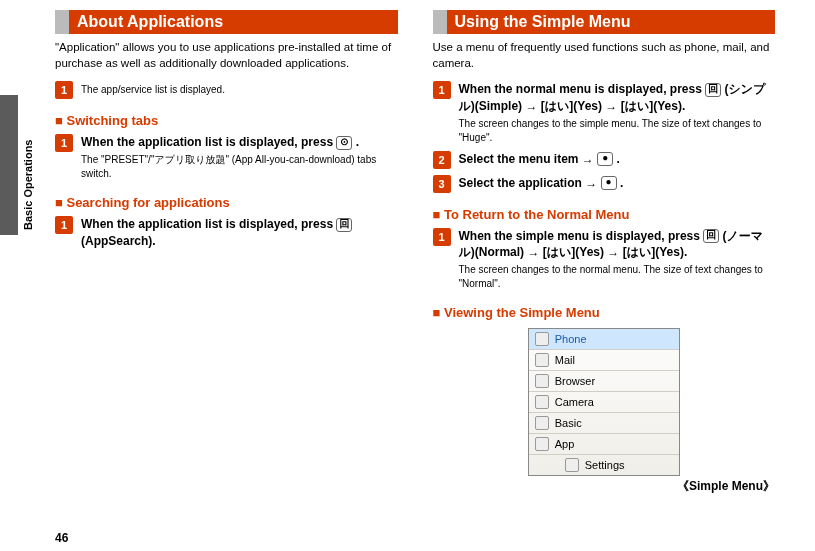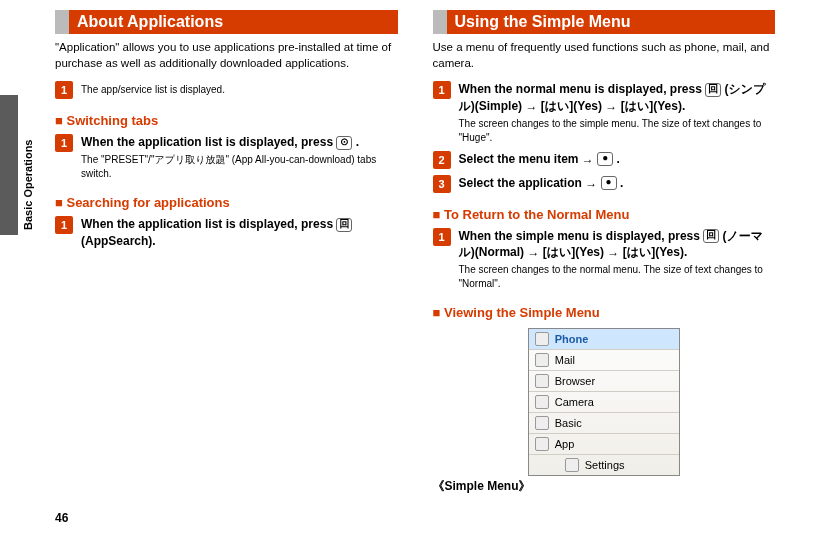--- a/index.html
+++ b/index.html
@@ -88,21 +88,21 @@
     font-size: 13px;
     margin: 14px 0 4px 0;
   }
   .sub-head::before {
     content: "■ ";
     color: #d63b00;
   }
   .page-num {
     position: absolute;
     left: 55px;
-    bottom: 26px;
+    bottom: 6px;
     font-weight: bold;
     font-size: 12px;
   }
   .key-btn {
     display: inline-block;
     border: 1px solid #666;
     border-radius: 3px;
     background: #fff;
     min-width: 12px;
     height: 12px;
@@ -122,30 +122,30 @@
   .menu-shot .row {
     display: flex;
     align-items: center;
     padding: 3px 6px;
     border-bottom: 1px solid #d0cec7;
     gap: 6px;
   }
   .menu-shot .row:first-child {
     background: #cfe6ff;
     color: #1b5aa6;
-    font-weight: bold;
+    font-weight: normal;
   }
   .menu-shot .row:last-child { border-bottom: none; padding-left: 36px; }
   .menu-shot .ic {
     width: 12px; height: 12px; flex: 0 0 12px;
     border: 1px solid #999; border-radius: 2px;
     background: #eee;
   }
   .caption {
-    text-align: left;
+    text-align: right;
     font-weight: bold;
     font-size: 12px;
     margin-top: 2px;
   }
   .gap-top { }
 </style>
 </head>
 <body>
 
 <div class="side-tab"></div>

